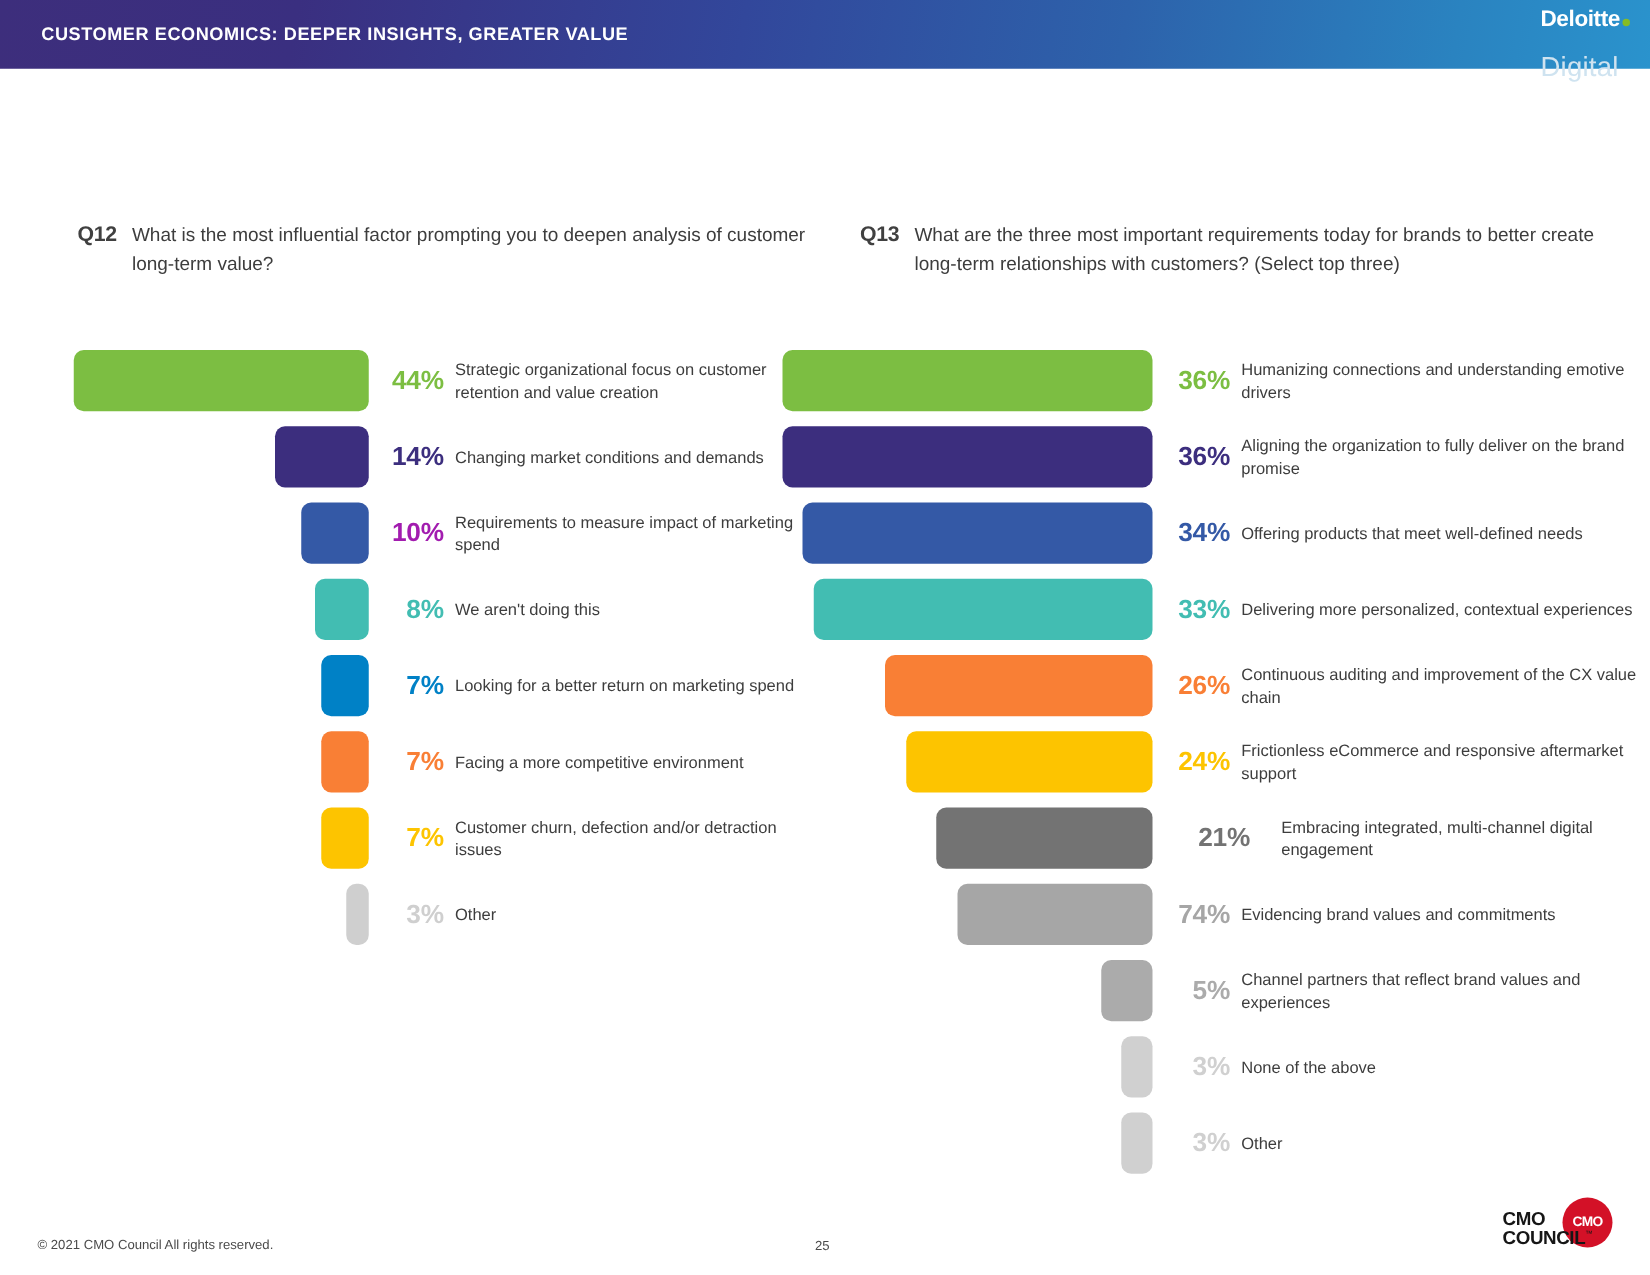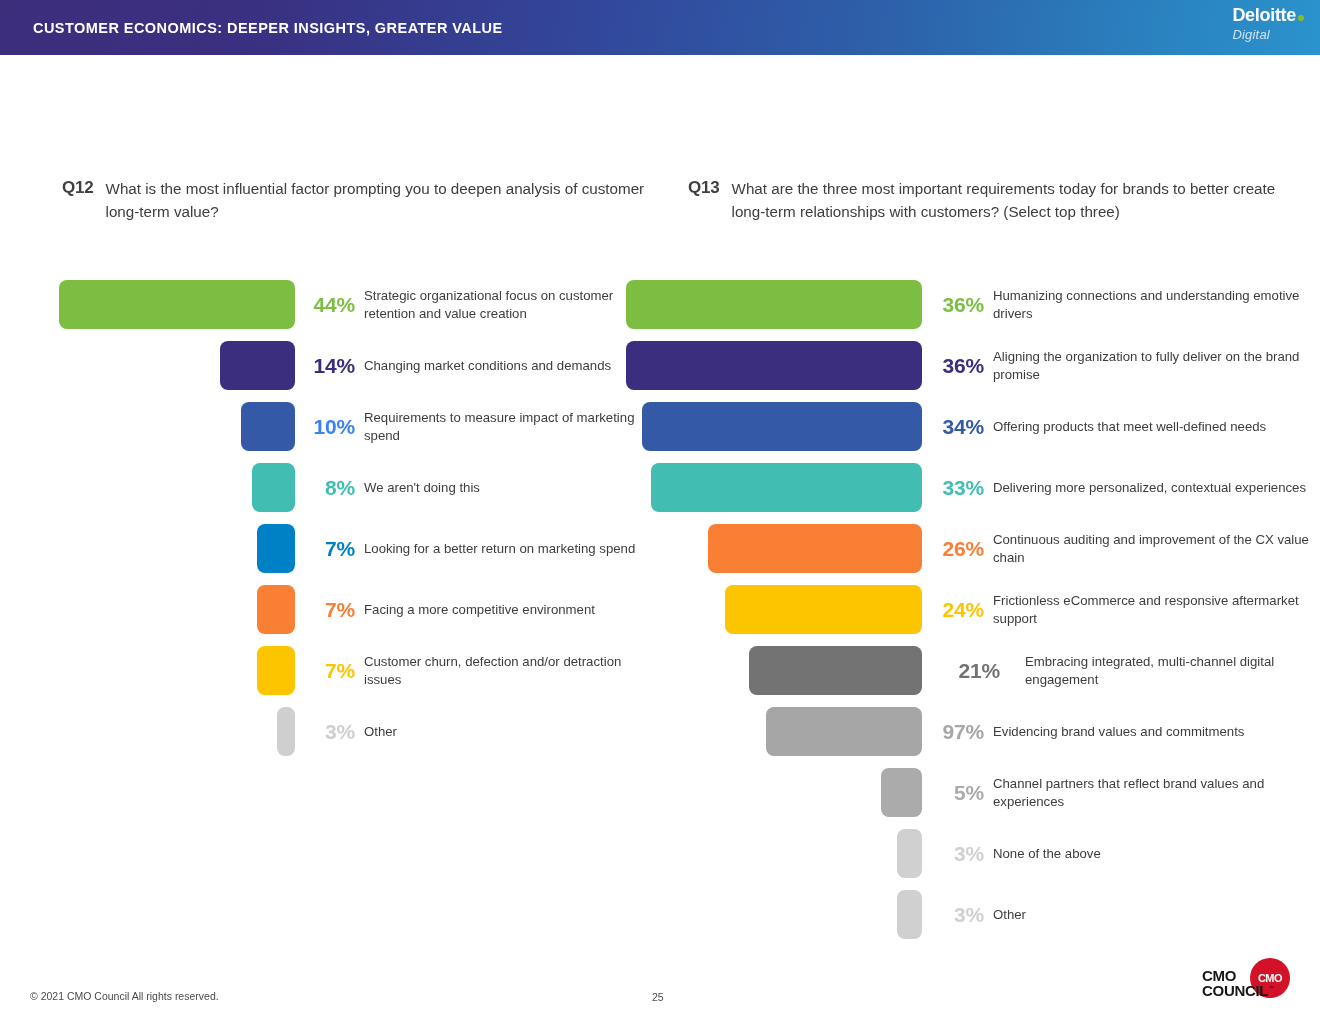--- a/index.html
+++ b/index.html
@@ -27,21 +27,21 @@
   }
   .deloitte-main {
     font-size:18px; font-weight:bold; color:#ffffff; letter-spacing:-0.3px;
     display:inline-block;
   }
   .deloitte-dot {
     display:inline-block; width:6px; height:6px; border-radius:50%;
     background:#86BC25; margin-left:2px; vertical-align:baseline;
   }
   .deloitte-sub {
-    font-size:13px; color:#cfe3f0; letter-spacing:0.2px; margin-top:4px;font-style:italic;
+    font-size:22px; color:#cfe3f0; letter-spacing:0.2px; margin-top:18px;
   }
 
   
   .qblock { position:absolute; }
   #q12-block { left:62px; top:178px; width:600px; }
   #q13-block { left:688px; top:178px; width:600px; }
 
   .q-row { display:flex; align-items:flex-start; }
   .q-tag {
     font-size:17px; font-weight:bold; color:#404040;
@@ -159,21 +159,21 @@
       <div class="bar-track" style="height: 49px;">
         <div class="bar" style="width: 75.0909px; background: rgb(60, 46, 126);"></div>
       </div>
       <div class="pct" style="color: rgb(60, 46, 126);">14%</div>
       <div class="bar-label">Changing market conditions and demands</div>
     </div>
     <div class="bar-row" style="height: 53px; margin-bottom: 8px;">
       <div class="bar-track" style="height: 49px;">
         <div class="bar" style="width: 53.6364px; background: rgb(52, 89, 166);"></div>
       </div>
-      <div class="pct" style="color: #3b82f6;">10%</div>
+      <div class="pct" style="color: #a21caf;">10%</div>
       <div class="bar-label">Requirements to measure impact of marketing spend</div>
     </div>
     <div class="bar-row" style="height: 53px; margin-bottom: 8px;">
       <div class="bar-track" style="height: 49px;">
         <div class="bar" style="width: 42.9091px; background: rgb(66, 189, 178);"></div>
       </div>
       <div class="pct" style="color: rgb(66, 189, 178);">8%</div>
       <div class="bar-label">We aren't doing this</div>
     </div>
     <div class="bar-row" style="height: 53px; margin-bottom: 8px;">
@@ -252,21 +252,21 @@
       <div class="bar-track" style="height: 49px;">
         <div class="bar" style="width: 172.667px; background: rgb(115, 115, 115);"></div>
       </div>
       <div class="pct" style="color: rgb(115, 115, 115);">21%</div>
       <div class="bar-label">Embracing integrated, multi-channel digital engagement</div>
     </div>
     <div class="bar-row" style="height: 53px; margin-bottom: 8px;">
       <div class="bar-track" style="height: 49px;">
         <div class="bar" style="width: 156.222px; background: rgb(166, 166, 166);"></div>
       </div>
-      <div class="pct" style="color: rgb(166, 166, 166);">97%</div>
+      <div class="pct" style="color: rgb(166, 166, 166);">74%</div>
       <div class="bar-label">Evidencing brand values and commitments</div>
     </div>
     <div class="bar-row" style="height: 53px; margin-bottom: 8px;">
       <div class="bar-track" style="height: 49px;">
         <div class="bar" style="width: 41.1111px; background: rgb(171, 171, 171);"></div>
       </div>
       <div class="pct" style="color: rgb(171, 171, 171);">5%</div>
       <div class="bar-label">Channel partners that reflect brand values and experiences</div>
     </div>
     <div class="bar-row" style="height: 53px; margin-bottom: 8px;">

